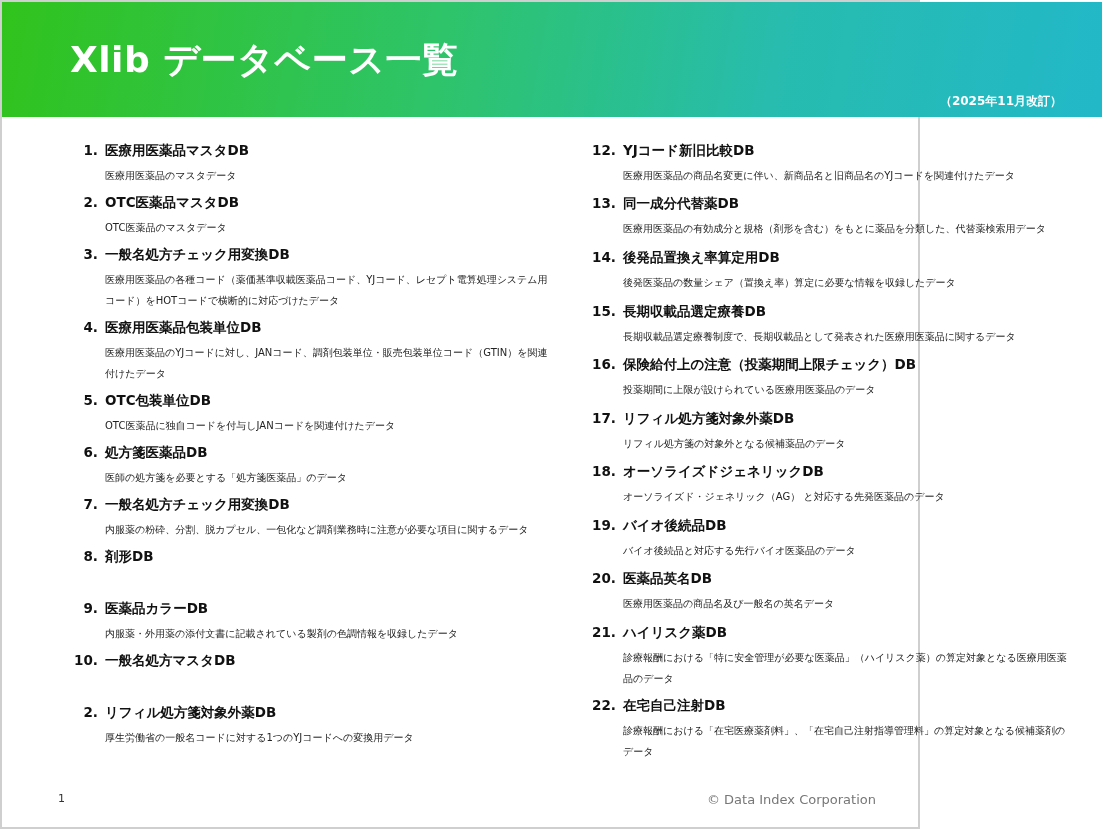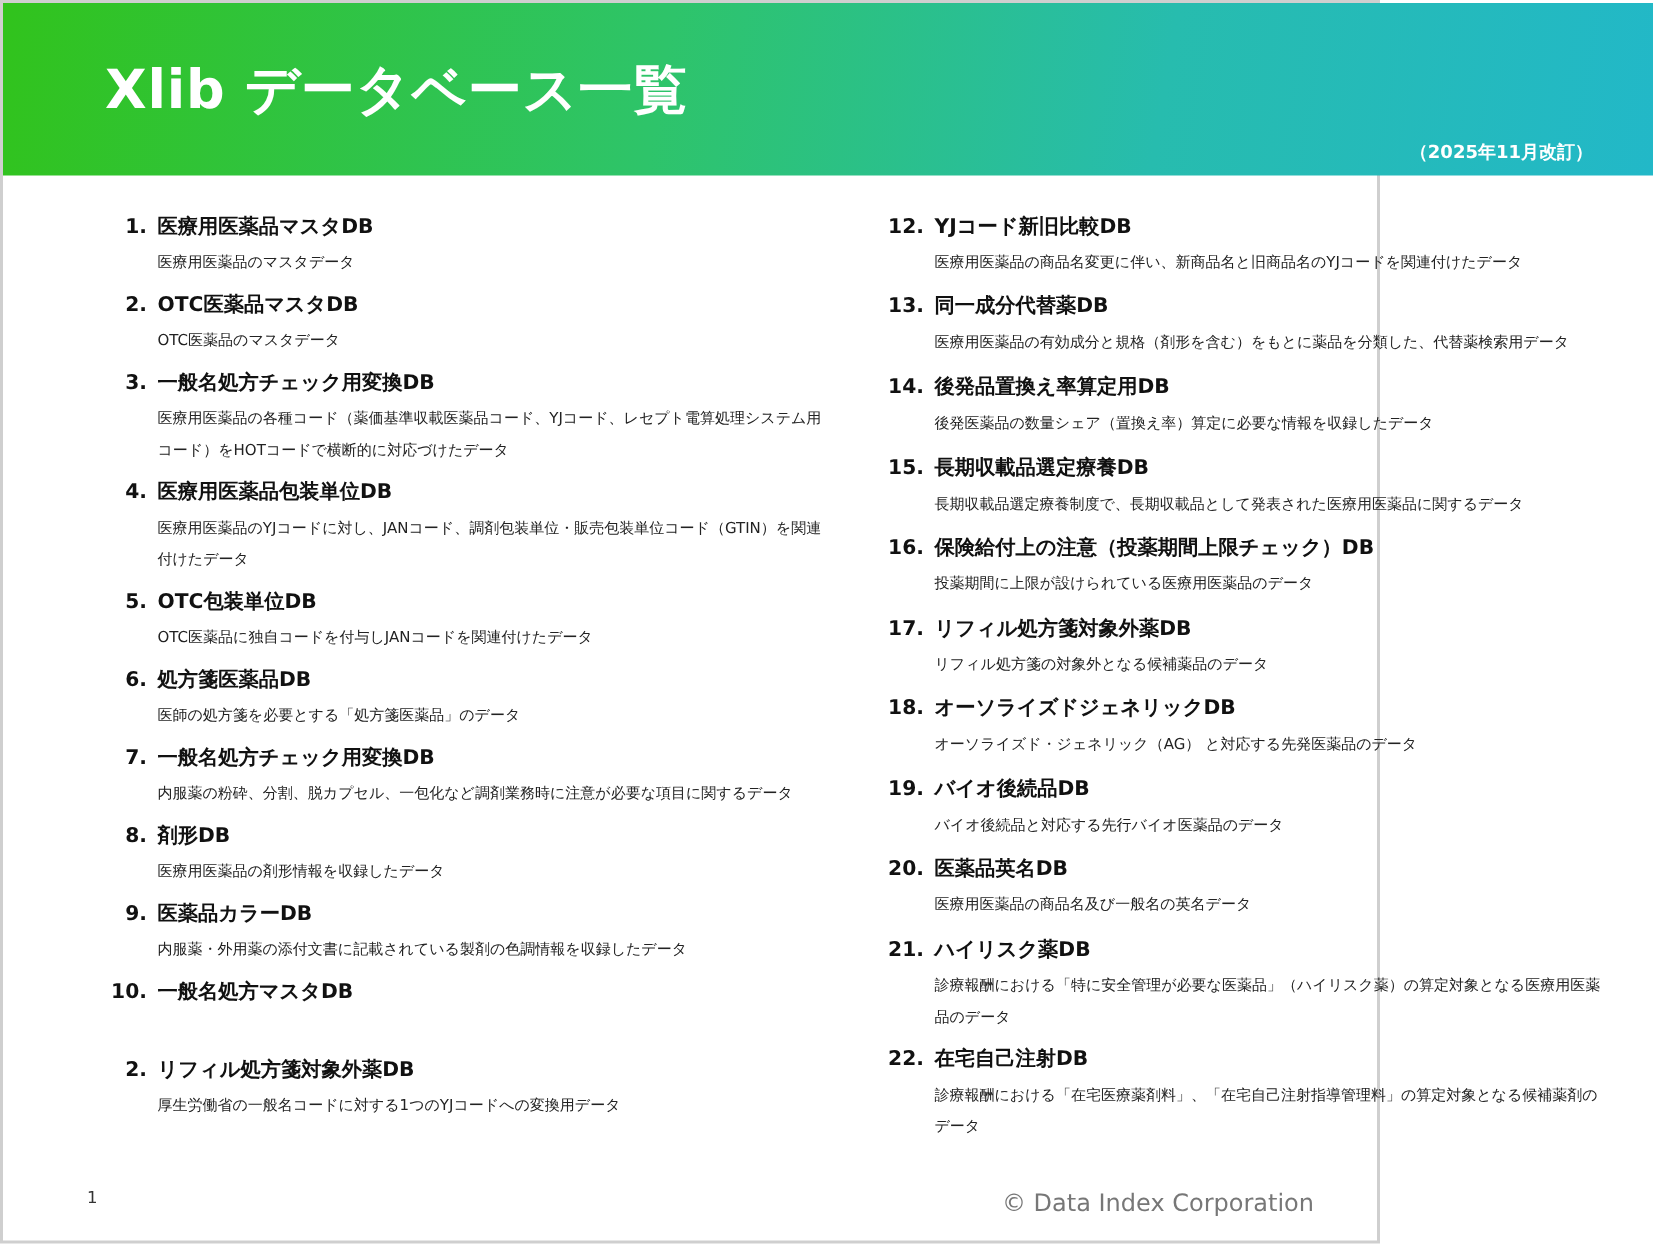--- a/index.html
+++ b/index.html
@@ -25,21 +25,21 @@
     .col { position: absolute; top: 140px; }
     .col-left { left: 72px; width: 480px; }
     .col-right { left: 590px; width: 490px; }
     .item { position: absolute; left: 0; width: 100%; }
     .item-head { display: flex; align-items: baseline; font-weight: bold; font-size: 13.5px; color: #111; white-space: nowrap; }
     .item-num { display: inline-block; width: 31px; text-align: right; padding-right: 7px; }
     .item-desc {
       margin-left: 31px; margin-top: 5px; font-size: 10px; line-height: 21px; color: #222;
     }
     .page-number { position: absolute; left: 56px; top: 790px; font-size: 11px; color: #333; }
-    .copyright { position: absolute; right: 42px; top: 790px; font-size: 16px; color: #777; white-space: nowrap; }
+    .copyright { position: absolute; right: 42px; top: 790px; font-size: 13px; color: #777; white-space: nowrap; }
   </style>
 </head>
 <body>
 
 <div class="slide">
   <div class="header">
     <div class="title">Xlib データベース一覧</div>
     <div class="revision">（2025年11月改訂）</div>
   </div>
 
@@ -91,21 +91,20 @@
           <span class="item-num">7.</span>
           <span>一般名処方チェック用変換DB</span>
         </div>
       <div class="item-desc" style="white-space:nowrap">内服薬の粉砕、分割、脱カプセル、一包化など調剤業務時に注意が必要な項目に関するデータ</div>
     </div>
     <div class="item" style="top:406px">
       <div class="item-head">
           <span class="item-num">8.</span>
           <span>剤形DB</span>
         </div>
-      <div class="item-desc">医療用医薬品の剤形情報を収録したデータ</div>
     </div>
     <div class="item" style="top:458px">
       <div class="item-head">
           <span class="item-num">9.</span>
           <span>医薬品カラーDB</span>
         </div>
       <div class="item-desc">内服薬・外用薬の添付文書に記載されている製剤の色調情報を収録したデータ</div>
     </div>
     <div class="item" style="top:510px">
       <div class="item-head">

